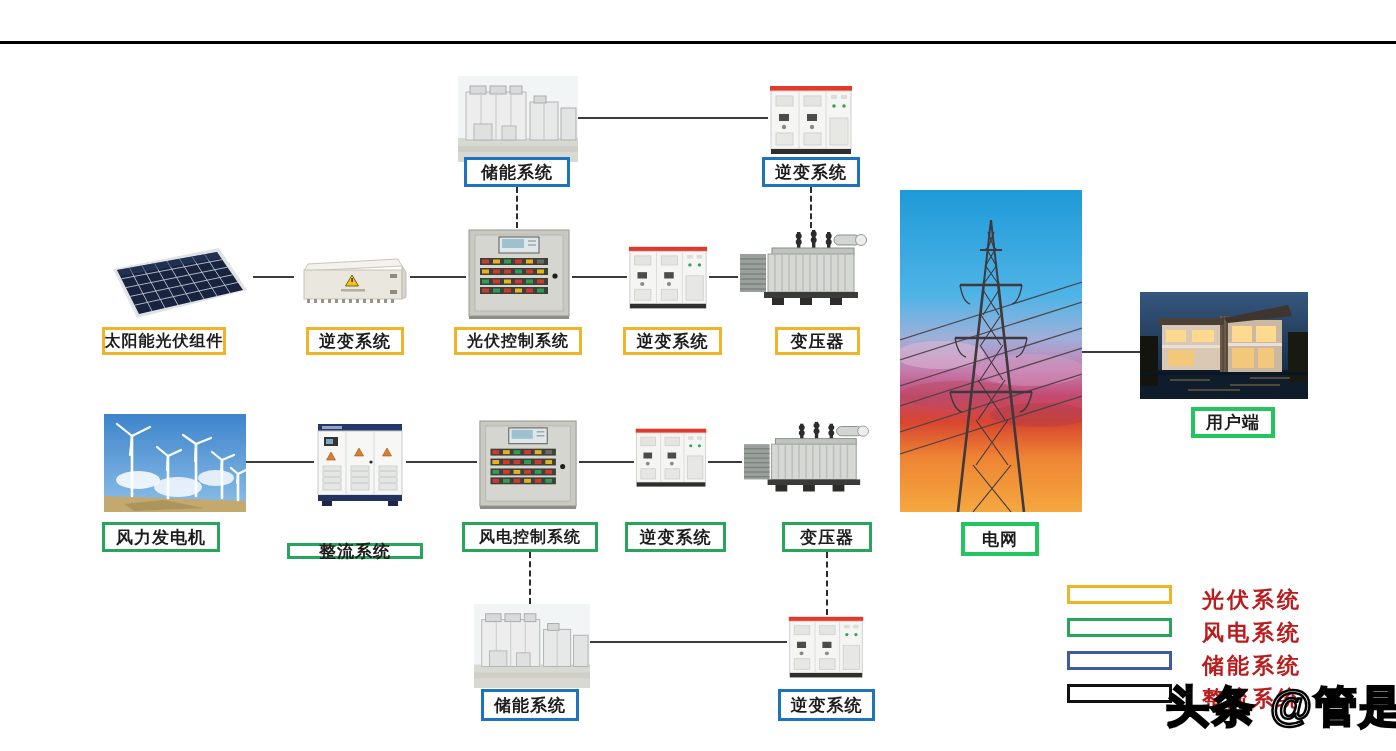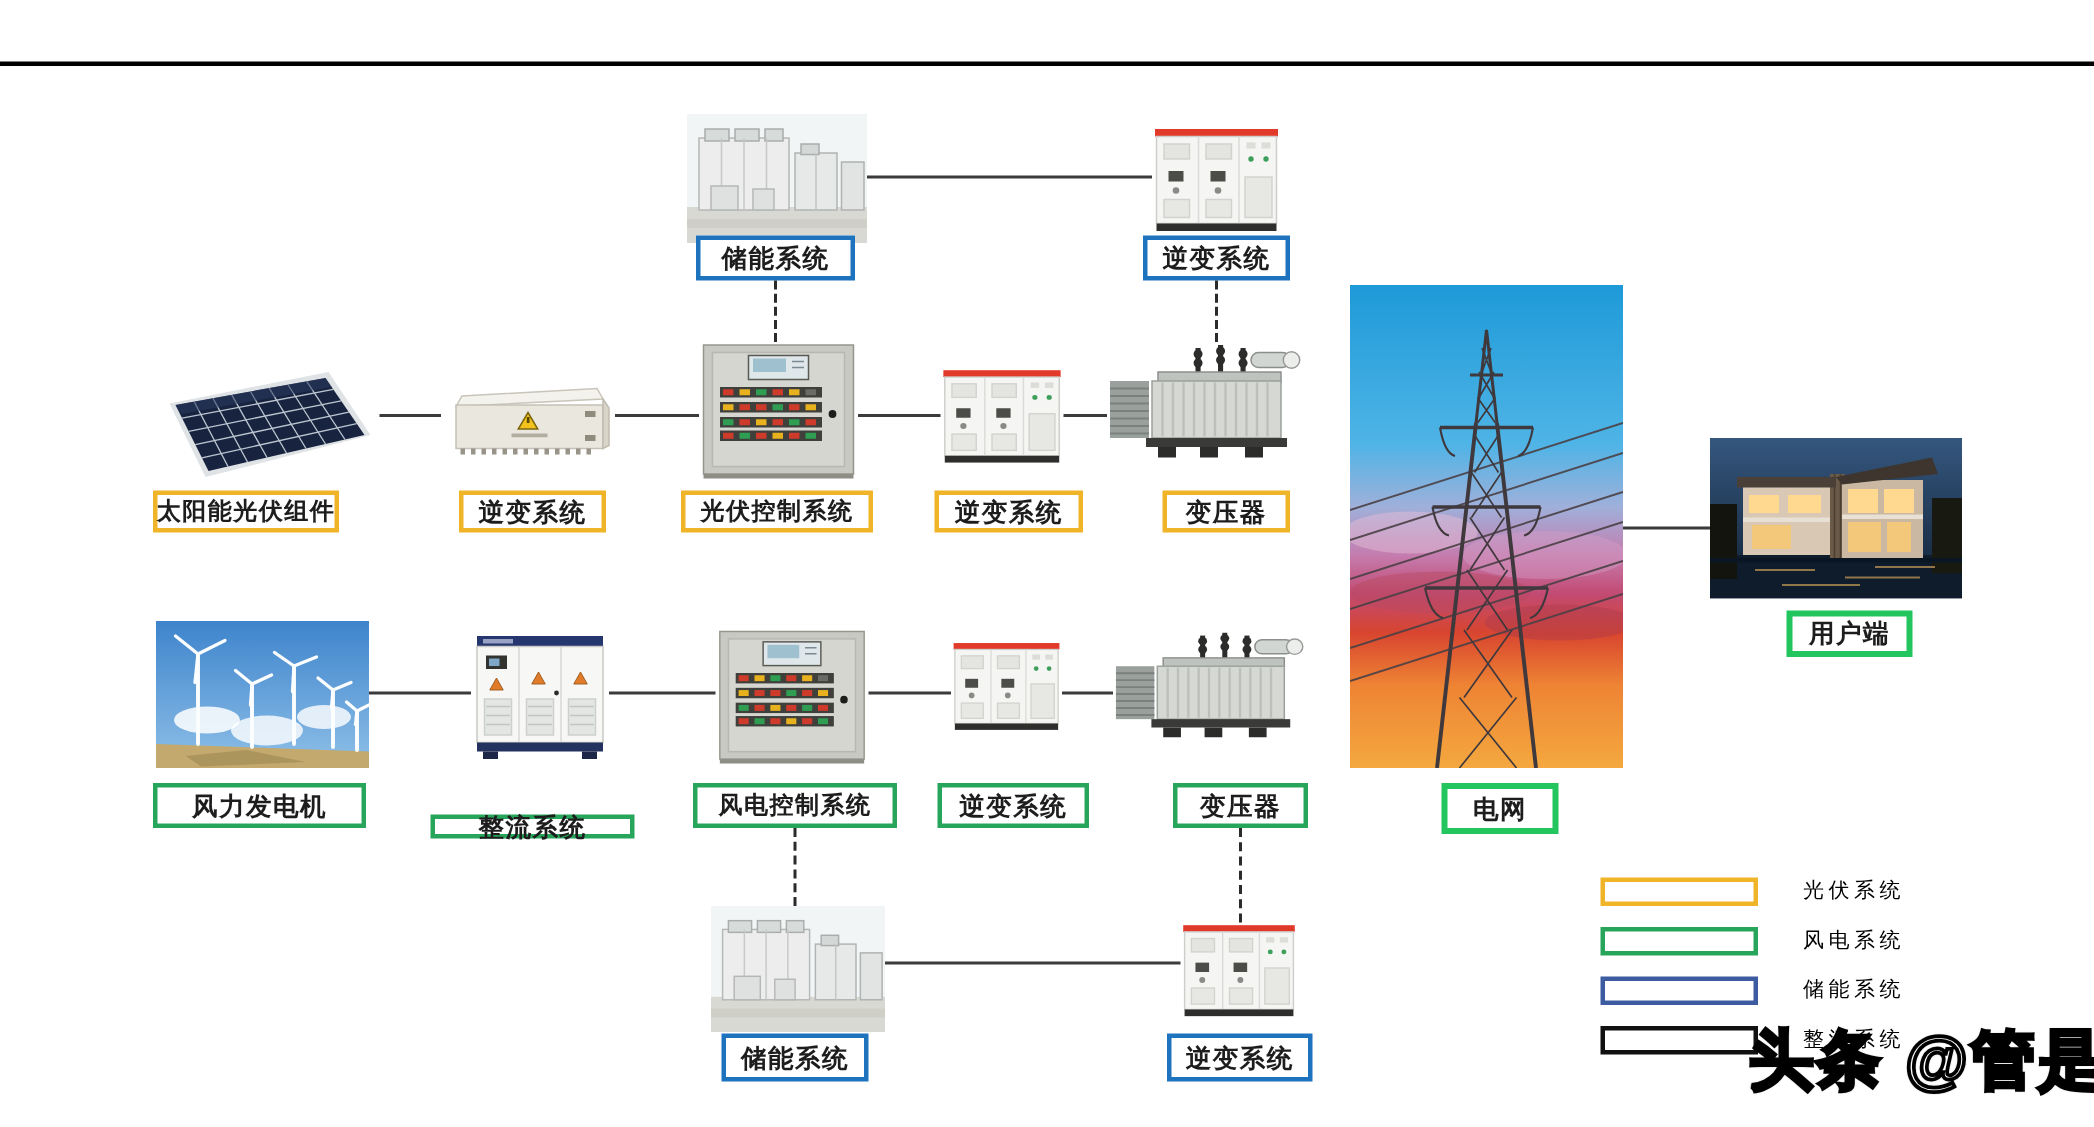--- a/index.html
+++ b/index.html
@@ -18,21 +18,21 @@
   .tag.pv{border:3px solid #F0B429;}
   .tag.wind{border:3px solid #27A65B;}
   .tag.store{border:3px solid #1E73BE;}
   .tag.blk{border:4px solid #22c55e;}
   .tag.small{font-size:16px;}
   .sw{position:absolute;width:99px;height:13px;background:#fff;box-sizing:content-box;}
   .sw.y{border:3px solid #F0B429;}
   .sw.g{border:3px solid #27A65B;}
   .sw.b{border:3px solid #3C5BA0;}
   .sw.k{border:3px solid #111;}
-  .legend-label{position:absolute;font-size:14px;font-weight:400;color:#000000;
+  .legend-label{position:absolute;font-size:22px;font-weight:700;color:#b91c1c;
                 letter-spacing:3px;white-space:nowrap;}
   .watermark{position:absolute;left:1166px;top:678px;z-index:10;
              font-family:"Liberation Sans","DejaVu Sans",sans-serif;
              font-size:43px;font-weight:800;color:#fff;letter-spacing:2px;white-space:nowrap;
              -webkit-text-stroke:2.5px #000;text-shadow:0 0 2px #000;}
   .hidden-defs{position:absolute;width:0;height:0;overflow:hidden;}
 </style>
 </head>
 <body>
 
@@ -477,21 +477,21 @@
       <svg>
         <use href="#s-transformer"></use>
       </svg>
     </div>
 
   <div class="hline" style="left:246px;top:461px;width:68px"></div>
   <div class="hline" style="left:406px;top:461px;width:71px"></div>
   <div class="hline" style="left:579px;top:461px;width:55px"></div>
   <div class="hline" style="left:708px;top:461px;width:34px"></div>
 
-  <div class="tag wind" style="left:102px;top:522px;width:142px;height:30px">
+  <div class="tag wind" style="left:102px;top:522px;width:118px;height:30px">
       <span>风力发电机</span>
     </div>
   <div class="tag wind" style="left:287px;top:543px;width:136px;height:16px">
       <span>整流系统</span>
     </div>
   <div class="tag wind small" style="left:462px;top:522px;width:136px;height:30px">
       <span>风电控制系统</span>
     </div>
   <div class="tag wind" style="left:625px;top:522px;width:101px;height:30px">
       <span>逆变系统</span>

